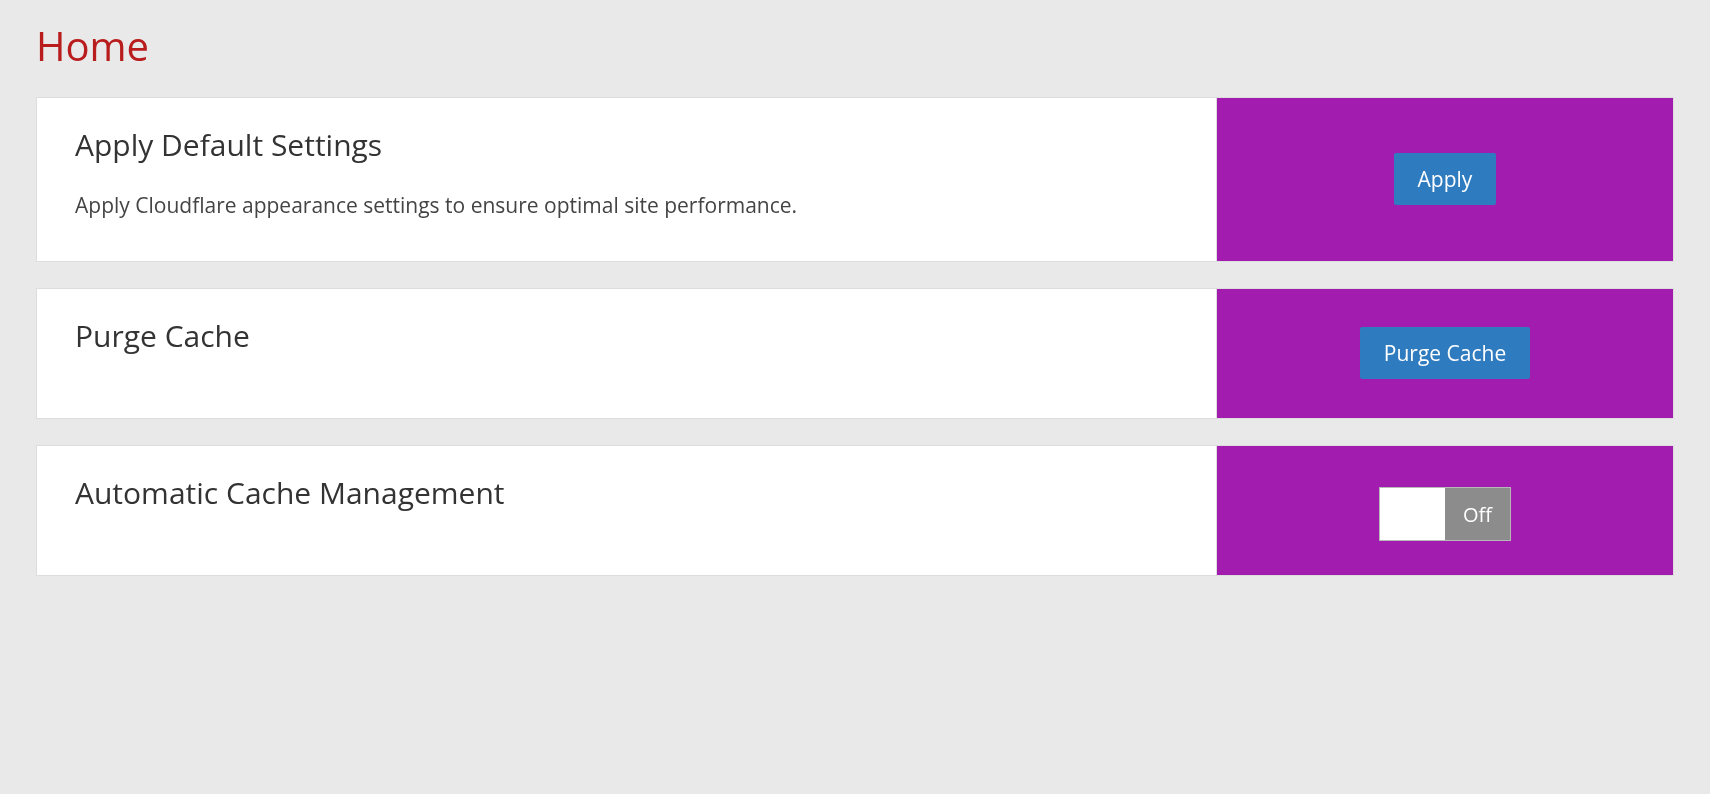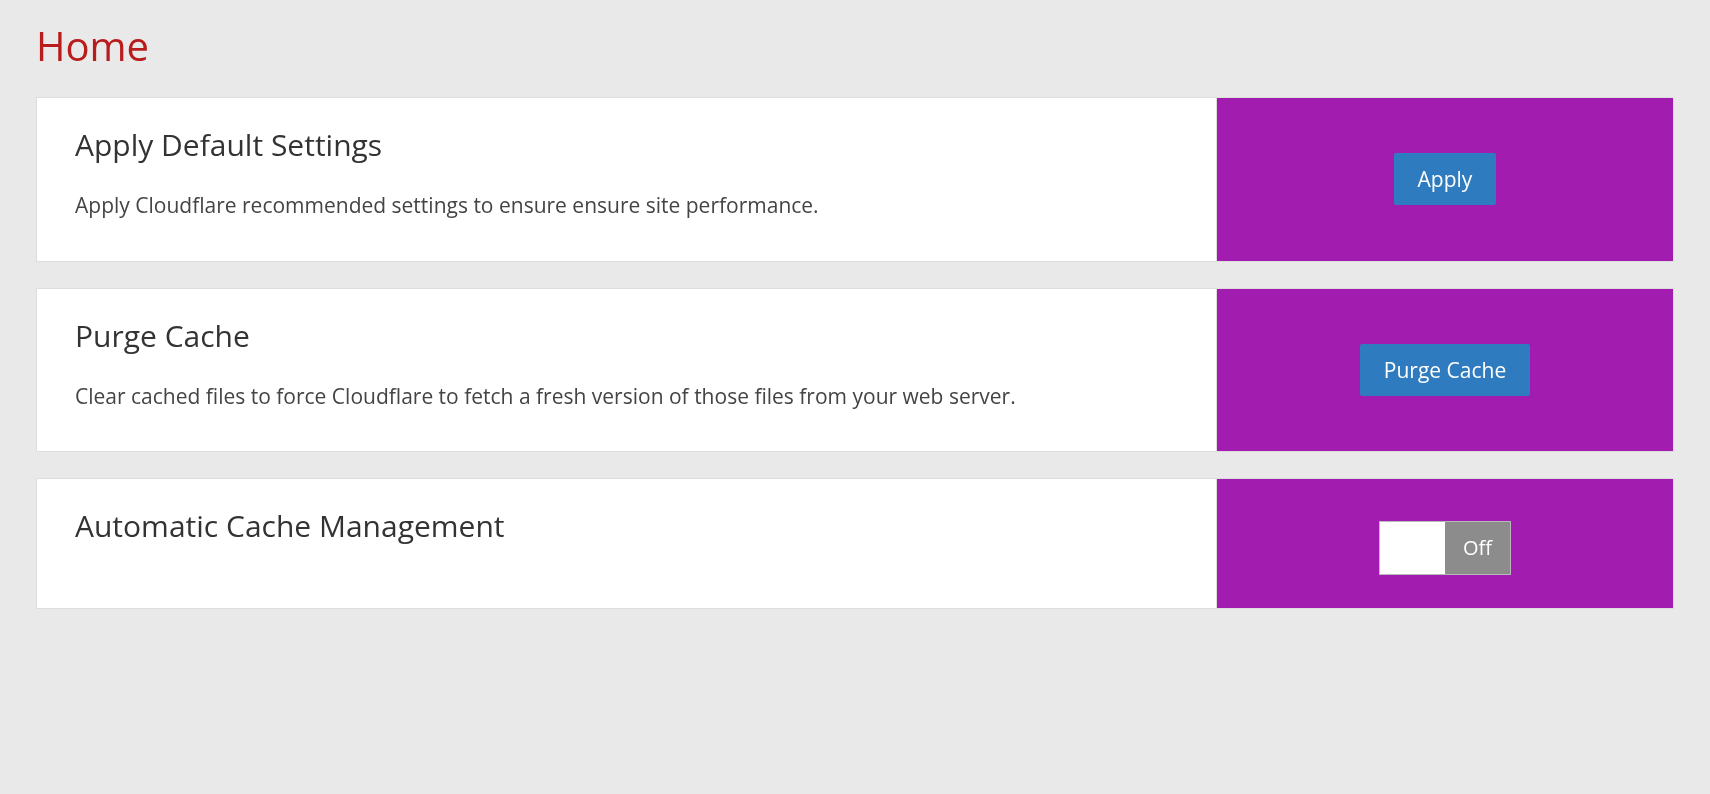--- a/index.html
+++ b/index.html
@@ -92,31 +92,30 @@
 </head>
 <body>
 
 <div class="container">
 
   <h1 class="page-title">Home</h1>
 
   <div class="card">
     <div class="card-left">
       <h2 class="card-heading">Apply Default Settings</h2>
-      <p class="card-desc">Apply Cloudflare recommended settings to ensure ensure site performance.</p>
+      <p class="card-desc">Apply Cloudflare appearance settings to ensure optimal site performance.</p>
     </div>
     <div class="card-right">
       <button class="btn-primary">Apply</button>
     </div>
   </div>
 
   <div class="card">
     <div class="card-left">
       <h2 class="card-heading">Purge Cache</h2>
-      <p class="card-desc">Clear cached files to force Cloudflare to fetch a fresh version of those files from your web server.</p>
     </div>
     <div class="card-right">
       <button class="btn-primary">Purge Cache</button>
     </div>
   </div>
 
   <div class="card">
     <div class="card-left">
       <h2 class="card-heading">Automatic Cache Management</h2>
     </div>

